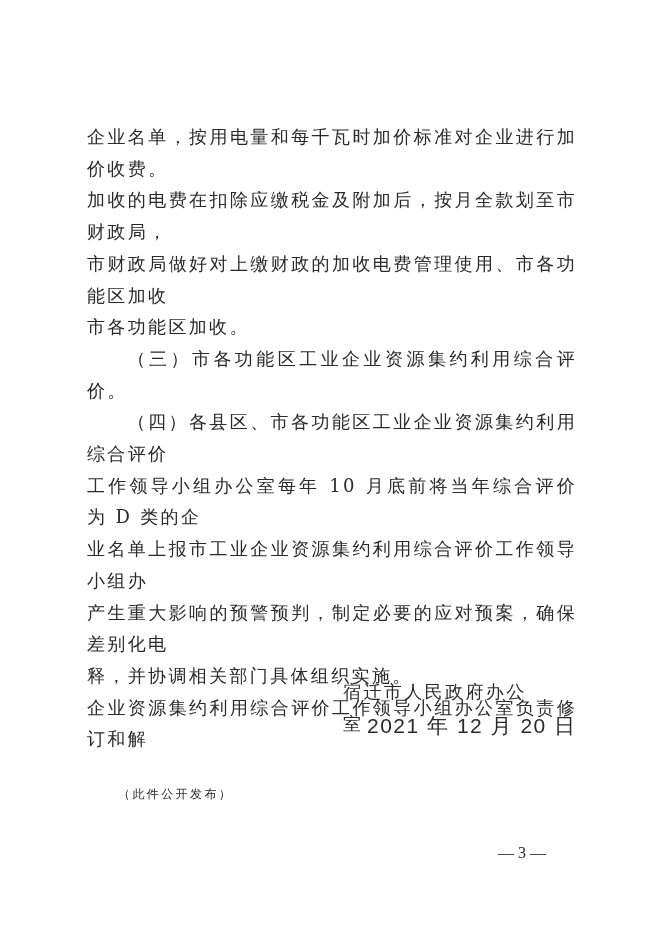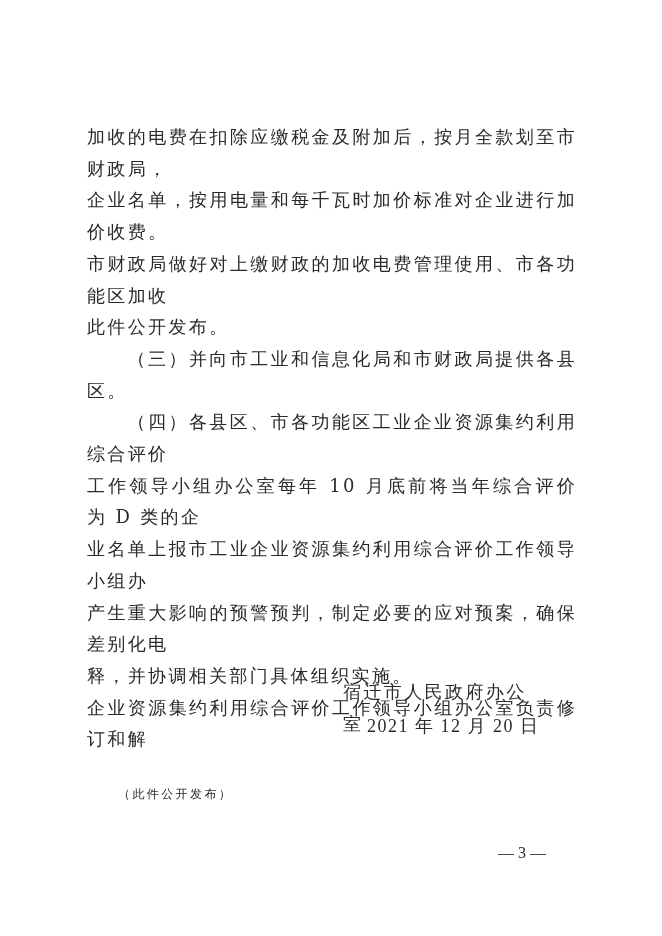--- a/index.html
+++ b/index.html
@@ -13,44 +13,44 @@
     }
     .body-text p { margin: 0; text-align: justify; text-align-last: left; }
     .indent { text-indent: 40.6px; }
     .sign {
       position: absolute; left: 343px; top: 676px; width: 200px;
       font-family: "DejaVu Serif", "Liberation Serif", serif;
       font-size: 18px; color: #2a2a2a; letter-spacing: 2.4px; line-height: 32px;
     }
     .date {
       position: absolute; left: 367px; top: 710px;
-      font-family: Liberation Serif, serif;
-      font-size: 18px; color: #2a2a2a; letter-spacing: 1.5px; line-height: 32px;
+      font-family: Liberation Sans, sans-serif;
+      font-size: 21px; color: #2a2a2a; letter-spacing: 1.5px; line-height: 32px;
     }
     .note {
       position: absolute; left: 118px; top: 778px;
       font-family: "DejaVu Serif", "Liberation Serif", serif;
       font-size: 12px; color: #2a2a2a; letter-spacing: 2.4px; line-height: 32px;
     }
     .pagenum {
       position: absolute; left: 498px; top: 843px;
       font-family: "Liberation Serif", serif; font-size: 16px; color: #2a2a2a;
       line-height: 20px;
     }
   </style>
 </head>
 <body>
 
 <div class="page">
   <div class="body-text">
+    <p>企业名单，按用电量和每千瓦时加价标准对企业进行加价收费。</p>
     <p>加收的电费在扣除应缴税金及附加后，按月全款划至市财政局，</p>
-    <p>企业名单，按用电量和每千瓦时加价标准对企业进行加价收费。</p>
     <p>市财政局做好对上缴财政的加收电费管理使用、市各功能区加收</p>
-    <p>此件公开发布。</p>
-    <p class="indent">（三）并向市工业和信息化局和市财政局提供各县区。</p>
+    <p>市各功能区加收。</p>
+    <p class="indent">（三）市各功能区工业企业资源集约利用综合评价。</p>
     <p class="indent">（四）各县区、市各功能区工业企业资源集约利用综合评价</p>
     <p>工作领导小组办公室每年 10 月底前将当年综合评价为 D 类的企</p>
     <p>业名单上报市工业企业资源集约利用综合评价工作领导小组办</p>
     <p>产生重大影响的预警预判，制定必要的应对预案，确保差别化电</p>
     <p>释，并协调相关部门具体组织实施。</p>
     <p>企业资源集约利用综合评价工作领导小组办公室负责修订和解</p>
   </div>
 
   <div class="sign">宿迁市人民政府办公室</div>
   <div class="date">2021 年 12 月 20 日</div>

